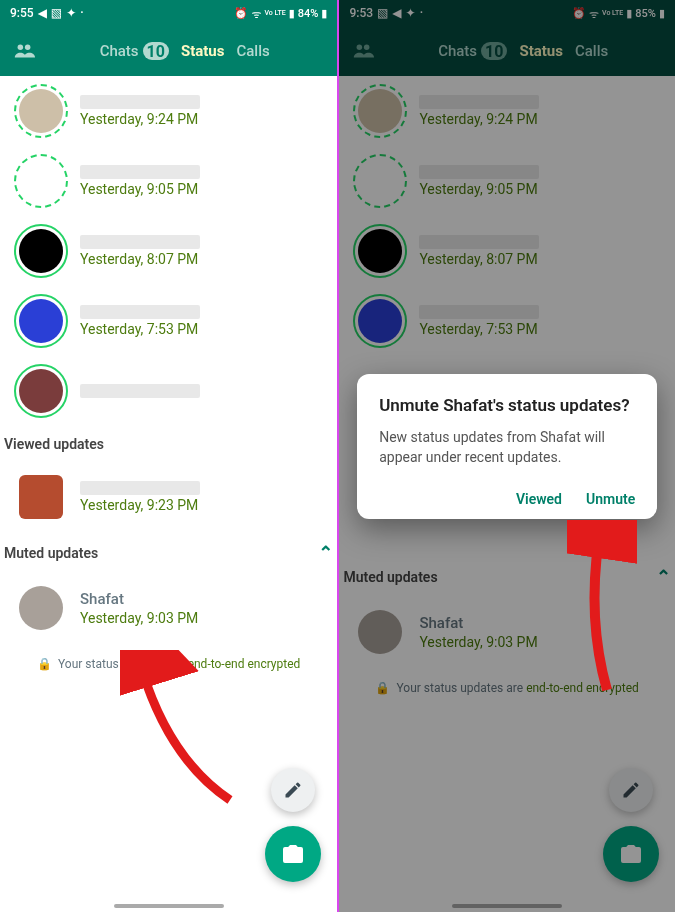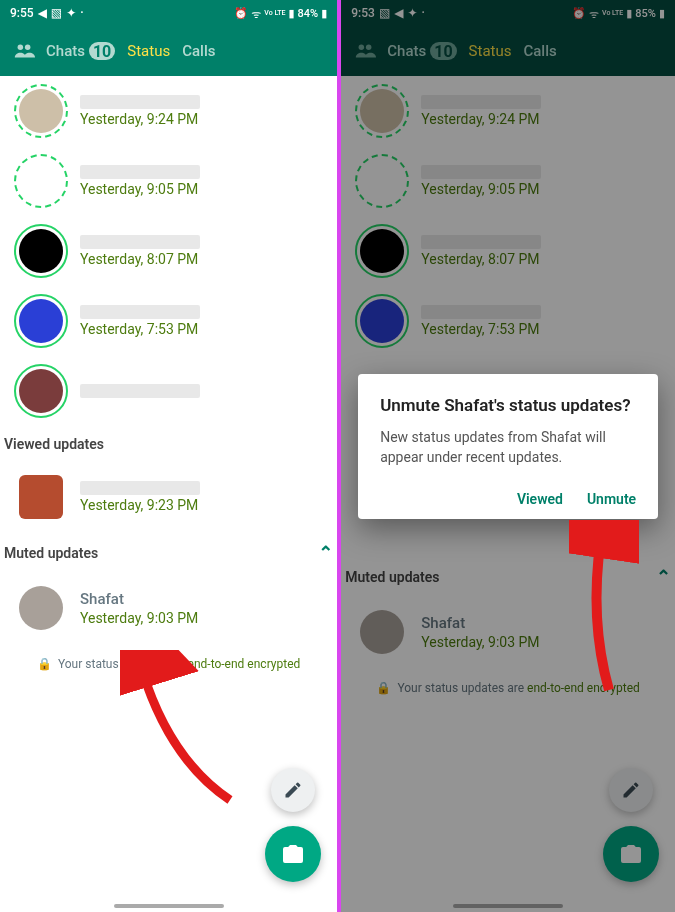--- a/index.html
+++ b/index.html
@@ -1,26 +1,26 @@
 <!DOCTYPE html>
 <html><head>
 <meta charset="utf-8">
 <style>
 * { margin: 0; padding: 0; box-sizing: border-box; font-family: -apple-system, BlinkMacSystemFont, "Segoe UI", Roboto, sans-serif; }
 body { display: flex; width: 675px; height: 912px; background: #fff; overflow: hidden; }
 .pane { width: 378px; height: 912px; position: relative; background: #fff; overflow: hidden; }
-.pane.right { border-left: 4px solid #d946ef; }
+.pane.right { border-left: 2px solid #d946ef; }
 .statusbar { height: 26px; background: #008069; color: #fff; display: flex; align-items: center; justify-content: space-between; padding: 0 10px; font-size: 12px; font-weight: 500; }
 .statusbar .sb-left { display: flex; gap: 4px; align-items: center; }
 .statusbar .sb-right { display: flex; gap: 3px; align-items: center; font-size: 11px; }
 .topbar { background: #008069; color: #fff; height: 50px; display: flex; align-items: center; padding: 0 8px; }
 .topbar .community-icon { width: 32px; display:flex; justify-content:center; }
-.tabs { flex: 1; display: flex; justify-content: flex-start; align-items: center; }
+.tabs { flex: 1; display: flex; justify-content: center; align-items: center; }
 .tab { font-size: 15px; font-weight: 500; color: #b3d9d0; position: relative; padding: 0 6px; display:flex; align-items:center; gap:4px; }
-.tab.active { color: #fde047; font-weight: 400; }
+.tab.active { color: #fef9c3; font-weight: 700; }
 .tab .badge { background: #b3d9d0; color: #008069; border-radius: 10px; min-width: 18px; height: 18px; display: inline-flex; align-items: center; justify-content: center; font-size: 16px; font-weight: 700; padding: 0 4px; }
 .list { background: #fff; }
 .item { display: flex; align-items: center; padding: 8px 14px; gap: 12px; }
 .avatar { width: 54px; height: 54px; border-radius: 50%; flex-shrink: 0; position: relative; display:flex; align-items:center; justify-content:center; }
 .avatar.ring { border: 2px solid #25d366; }
 .avatar.dashed { border: 2px dashed #25d366; }
 .avatar.none { border: none; }
 .avatar .inner { width: 44px; height: 44px; border-radius: 50%; background: #d0d0d0; }
 .info { flex: 1; min-width: 0; }
 .info .name { font-size: 15px; font-weight: 500; color: #202020; white-space: nowrap; overflow: hidden; }
@@ -29,21 +29,21 @@
 .section { padding: 10px 4px; font-size: 14px; font-weight: 600; color: #444; display:flex; align-items:center; justify-content:space-between; }
 .section .chev { color: #008069; font-size: 18px; }
 .enc { padding: 14px 16px; text-align: center; font-size: 12px; color: #667781; display:flex; align-items:center; justify-content:center; gap:6px; }
 .enc .green { color: #4d7c0f; }
 .fab-group { position: absolute; right: 16px; bottom: 30px; display:flex; flex-direction:column; gap:14px; align-items:center; }
 .fab { width: 56px; height: 56px; border-radius: 50%; display: flex; align-items: center; justify-content: center; box-shadow: 0 3px 8px rgba(0,0,0,.25); }
 .fab.small { width: 44px; height: 44px; background: #eef0f1; }
 .fab.main { background: #00a884; }
 .nav-pill { position:absolute; bottom:4px; left:50%; transform:translateX(-50%); width:110px; height:4px; background:#aaa; border-radius:3px; }
 .overlay { position:absolute; inset:0; background:rgba(0,0,0,.42); }
-.dialog { position:absolute; left:50%; top:41%; transform:translateX(-50%); width: 300px; background:#fff; border-radius: 4px; padding: 20px 22px 12px 22px; box-shadow: 0 10px 30px rgba(0,0,0,.4); }
+.dialog { position:absolute; left:50%; top:41%; transform:translateX(-50%); width: 300px; background:#fff; border-radius: 12px; padding: 20px 22px 12px 22px; box-shadow: 0 10px 30px rgba(0,0,0,.4); }
 .dialog .dlg-title { font-size: 17px; font-weight: 600; color: #222; margin-bottom: 12px; line-height:1.3; }
 .dialog .dlg-body { font-size: 14px; color: #555; line-height: 1.4; margin-bottom: 24px; }
 .dialog .dlg-actions { display:flex; justify-content:flex-end; gap: 24px; }
 .dialog .dlg-btn { font-size: 14px; font-weight: 600; color: #008069; background:none; border:none; cursor:pointer; }
 .arrow { position:absolute; pointer-events:none; }
 .pane.dim .statusbar { background: #054d40; }
 .pane.dim .topbar{ background: #054d40; }
 </style>
 </head>
 <body>

